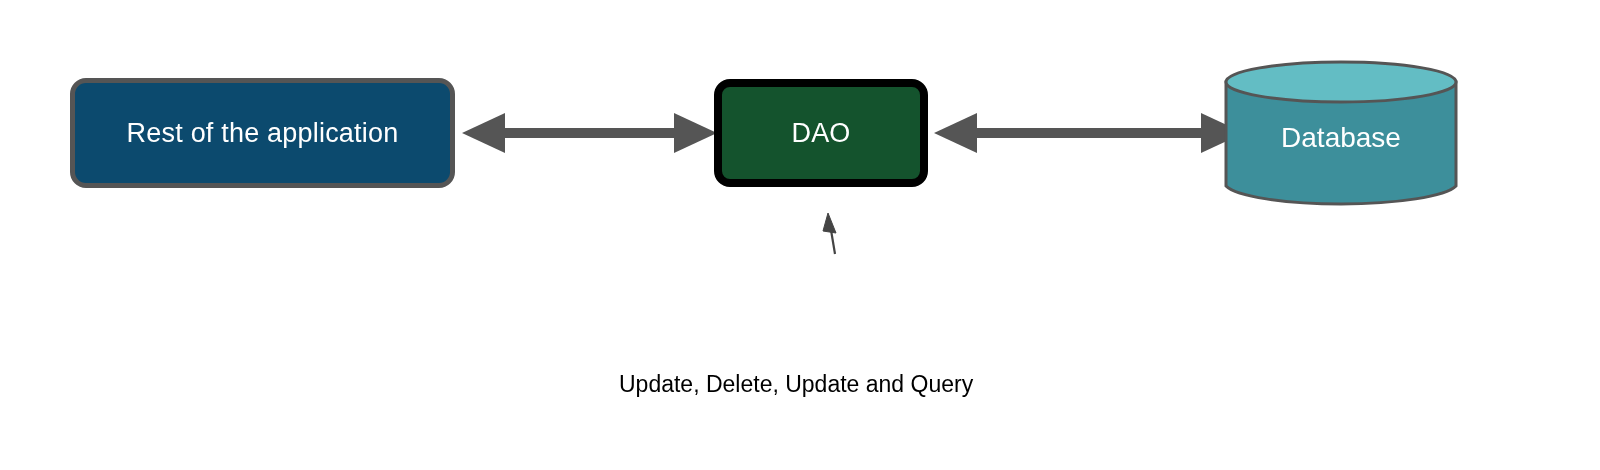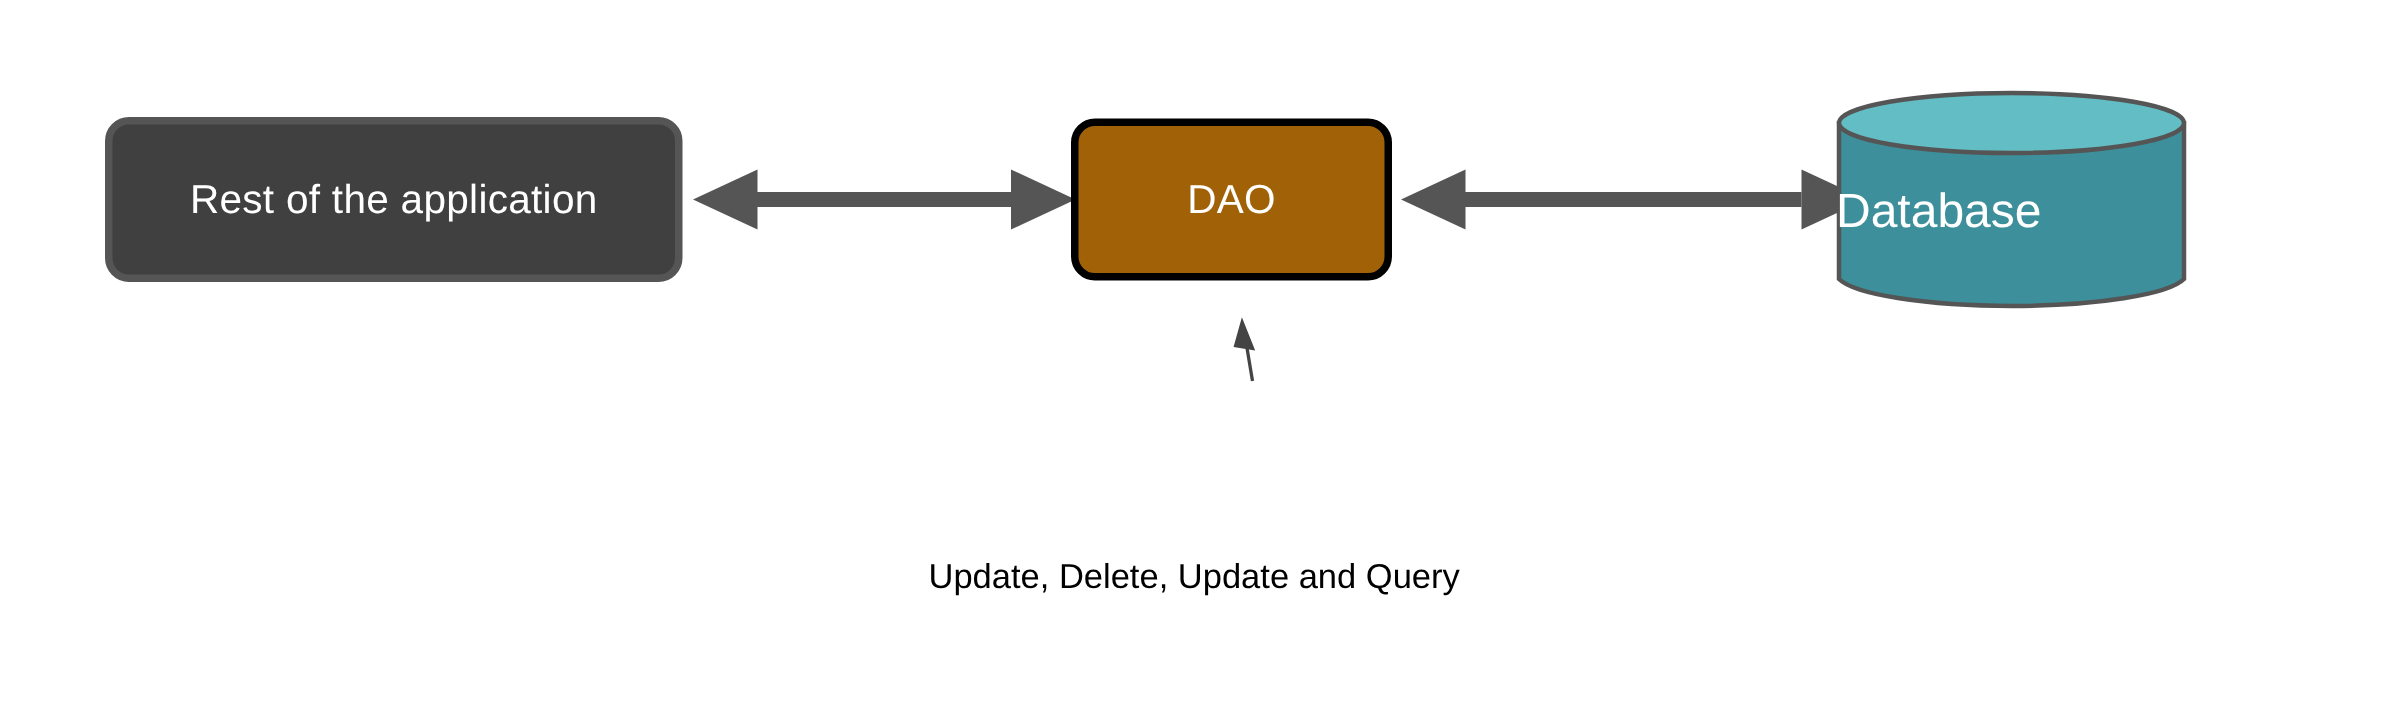--- a/index.html
+++ b/index.html
@@ -31,56 +31,56 @@
     letter-spacing: 0.2px;
     white-space: nowrap;
   }
 
   
   #box-app {
     left: 70px;
     top: 78px;
     width: 385px;
     height: 110px;
-    background: #404040;
+    background: #0c4a6e;
     border: 5px solid #555555;
     border-radius: 16px;
   }
 
   
   #box-dao {
     left: 714px;
     top: 79px;
     width: 214px;
     height: 108px;
-    background: #a16207;
-    border: 5px solid #000000;
+    background: #14532d;
+    border: 8px solid #000000;
     border-radius: 16px;
   }
 
   
   #db-cylinder {
     position: absolute;
     left: 1224px;
     top: 60px;
     width: 234px;
     height: 148px;
   }
   #db-cylinder svg {
     display: block;
     overflow: visible;
   }
   #db-label {
     position: absolute;
     left: 1224px;
     top: 124px;
     width: 234px;
-    text-align: left;
+    text-align: center;
     color: #ffffff;
-    font-size: 32px;
+    font-size: 28px;
     line-height: 1;
     white-space: nowrap;
   }
 
   
   .arrow-svg {
     position: absolute;
     overflow: visible;
   }
   #arrow-app-dao { left: 455px; top: 108px; }

